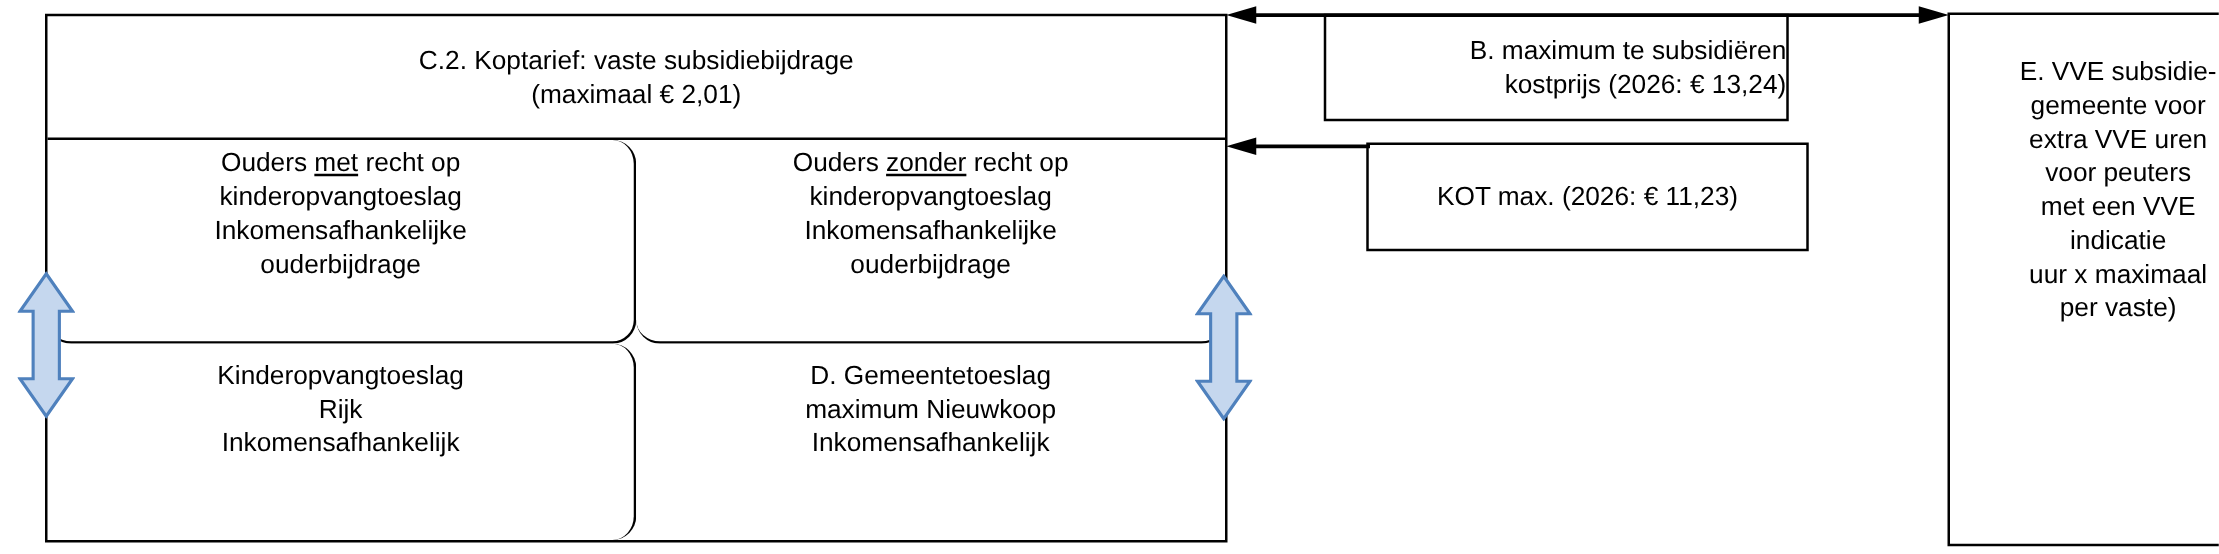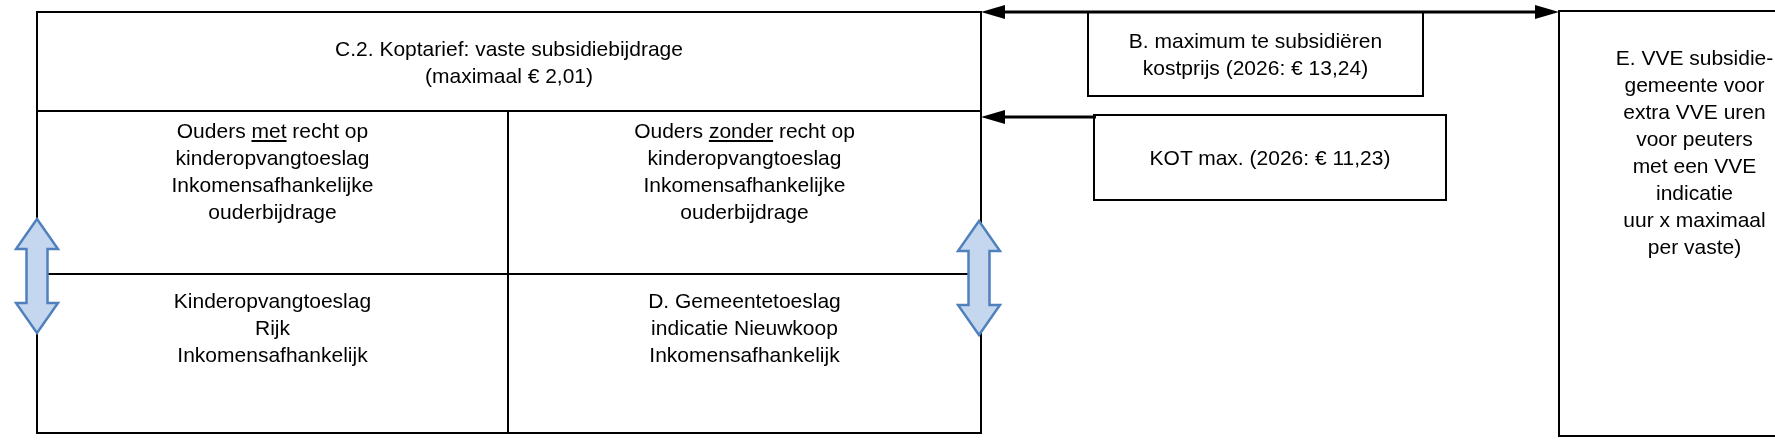--- a/index.html
+++ b/index.html
@@ -15,28 +15,28 @@
   .box{position:absolute;border:2px solid var(--line,#000);box-sizing:border-box;background:#fff;}
   
   .main-table{
     left:24px;top:11px;width:946px;height:423px;
     display:grid;
     grid-template-columns:1fr 1fr;
     grid-template-rows:99px 163px auto;
   }
   .th{grid-column:1 / span 2;border-bottom:2px solid var(--line,#000);
       display:flex;flex-direction:column;justify-content:center;text-align:center;}
-  .cell{box-sizing:border-box;text-align:center;}
+  .cell{box-sizing:border-box;text-align:center;border-radius:19px;}
   .cell.colL{border-right:2px solid var(--line,#000);}
   .cell.row1{border-bottom:2px solid var(--line,#000);padding-top:5px;}
   .cell.row2{padding-top:12px;}
   .u{text-decoration:underline;}
   
-  .box-b{left:1075px;top:11px;width:337px;height:86px;
-         display:flex;flex-direction:column;justify-content:center;text-align:center;}
+  .box-b{left:1047px;top:11px;width:372px;height:86px;
+         display:flex;flex-direction:column;justify-content:center;text-align:right;}
   .box-c1{left:1081px;top:114px;width:354px;height:87px;
          display:flex;flex-direction:column;justify-content:center;text-align:center;}
   .box-e{left:1546px;top:10px;width:273px;height:427px;text-align:center;padding-top:32px;}
   
   .arrow-svg{position:absolute;}
   .blue-arrow path{fill:var(--arrow-fill,#c5d7ee);stroke:var(--arrow-stroke,#4f81bd);stroke-width:2.5;stroke-linejoin:miter;}
   .black-arrow line{stroke:var(--line,#000);stroke-width:3;}
   .black-arrow polygon{fill:var(--line,#000);}
 </style>
 </head>
@@ -65,21 +65,21 @@
     </div>
 
     <div class="cell colL row2">
       <div>Kinderopvangtoeslag</div>
       <div>Rijk</div>
       <div>Inkomensafhankelijk</div>
     </div>
 
     <div class="cell row2">
       <div>D. Gemeentetoeslag</div>
-      <div>indicatie Nieuwkoop</div>
+      <div>maximum Nieuwkoop</div>
       <div>Inkomensafhankelijk</div>
     </div>
   </div>
 
   <div class="box box-b">
     <div>B. maximum te subsidiëren</div>
     <div>kostprijs (2026: € 13,24)</div>
   </div>
 
   <div class="box box-c1">

